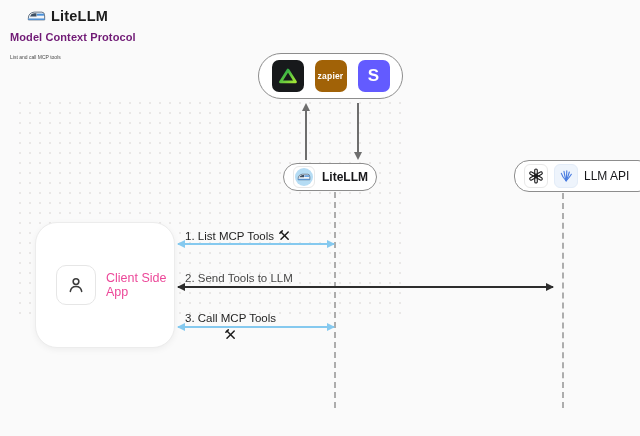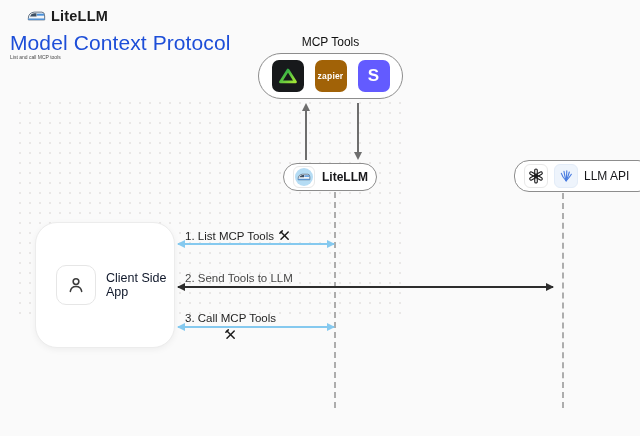--- a/index.html
+++ b/index.html
@@ -7,21 +7,21 @@
   body { font-family:"Liberation Sans", sans-serif; background:#fafafa; position:relative; }
   .canvas { position:absolute; left:0; top:0; width:520px; height:436px; background:#fafafa; }
 
   .dotgrid { position:absolute; left:15px; top:98px; width:390px; height:224px;
     background-image:radial-gradient(#e7e5e4 1px, transparent 1.1px);
     background-size:10px 10px; opacity:.9; }
 
   
   .brand { position:absolute; left:27px; top:8px; display:flex; align-items:center; gap:5px; }
   .brand-text { font-size:14.5px; font-weight:700; color:#1c1c1c; letter-spacing:.2px; }
-  .title { position:absolute; left:10px; top:31px; font-size:21px; font-weight:400; color:#1d4ed8; letter-spacing:.1px; }
+  .title { position:absolute; left:10px; top:31px; font-size:11px; font-weight:700; color:#701a75; letter-spacing:.1px; }
   .subtitle { position:absolute; left:10px; top:54px; font-size:5px; color:#4a4a4a; }
 
   
   .mcp-label { position:absolute; left:258px; top:35px; width:145px; text-align:center;
     font-size:12px; font-weight:500; color:#111; }
   .mcp-pill { position:absolute; left:258px; top:53px; width:145px; height:46px;
     background:#fff; border:1.4px solid #8d8d8d; border-radius:23px;
     display:flex; align-items:center; justify-content:center; gap:11px; }
   .tool-sq { width:32px; height:32px; border-radius:7px; display:flex; align-items:center; justify-content:center; }
   .tool-sq.zap { font-size:8.5px; font-weight:700; color:#fff; letter-spacing:.2px; }
@@ -49,21 +49,21 @@
 
   
   .lifeline { position:absolute; width:0; border-left:2px dashed #adadad; }
 
   
   .client-box { position:absolute; left:35px; top:222px; width:140px; height:126px;
     background:#fff; border:1px solid #ececec; border-radius:22px;
     box-shadow:0 2px 6px rgba(0,0,0,.05); display:flex; align-items:center; padding:0 0 0 20px; gap:10px; }
   .client-badge { width:40px; height:40px; border-radius:10px; border:1px solid #e6e6e6; background:#fff;
     display:flex; align-items:center; justify-content:center; flex:0 0 auto; }
-  .client-label { font-size:12.5px; font-weight:500; color:#0f172a; }
+  .client-label { font-size:12.5px; font-weight:500; color:#ec4899; }
 
   
   .h-arrow { position:absolute; height:2px; }
   .h-arrow.blue { background:#85c9ef; }
   .h-arrow.dark { background:#2d2d2d; }
   .h-arrow::before { content:""; position:absolute; left:-1px; top:-3.2px;
     border-top:4.2px solid transparent; border-bottom:4.2px solid transparent; border-right:8px solid; }
   .h-arrow::after { content:""; position:absolute; right:-1px; top:-3.2px;
     border-top:4.2px solid transparent; border-bottom:4.2px solid transparent; border-left:8px solid; }
   .h-arrow.blue::before, .h-arrow.blue::after { border-right-color:#85c9ef; border-left-color:#85c9ef; }
@@ -85,21 +85,20 @@
       <path d="M1.5 14 L1.5 12 Q1.5 5 9 4 L19 4 Q22.5 4 22.5 9 L22.5 14 Z" fill="#f2f5f8" stroke="#5b6b7d" stroke-width="1.2"></path>
       <path d="M3.6 9.5 Q5 5.9 9.2 5.6 L12 5.6 L12 9.5 Z" fill="#3d4f63"></path>
       <rect x="12.6" y="6" width="9" height="2.6" fill="#4a90d9"></rect>
       <rect x="1.5" y="12.2" width="21" height="1.8" fill="#4a90d9"></rect>
     </svg>
     <span class="brand-text">LiteLLM</span>
   </div>
   <div class="title">Model Context Protocol</div>
   <div class="subtitle">List and call MCP tools</div>
 
-  <div class="mcp-label">MCP Tools</div>
   <div class="mcp-pill">
     <div class="tool-sq" style="background:#17191b;">
       <svg width="22" height="22" viewBox="0 0 24 24">
         <defs>
           <linearGradient id="gtri" x1="0" y1="0" x2="1" y2="1">
             <stop offset="0" stop-color="#16a34a"></stop>
               <stop offset="1" stop-color="#a3e635"></stop>
           </linearGradient>
         </defs>
         <path d="M12 5.5 L20.2 18.5 L3.8 18.5 Z" fill="none" stroke="url(#gtri)" stroke-width="3" stroke-linejoin="round"></path>

